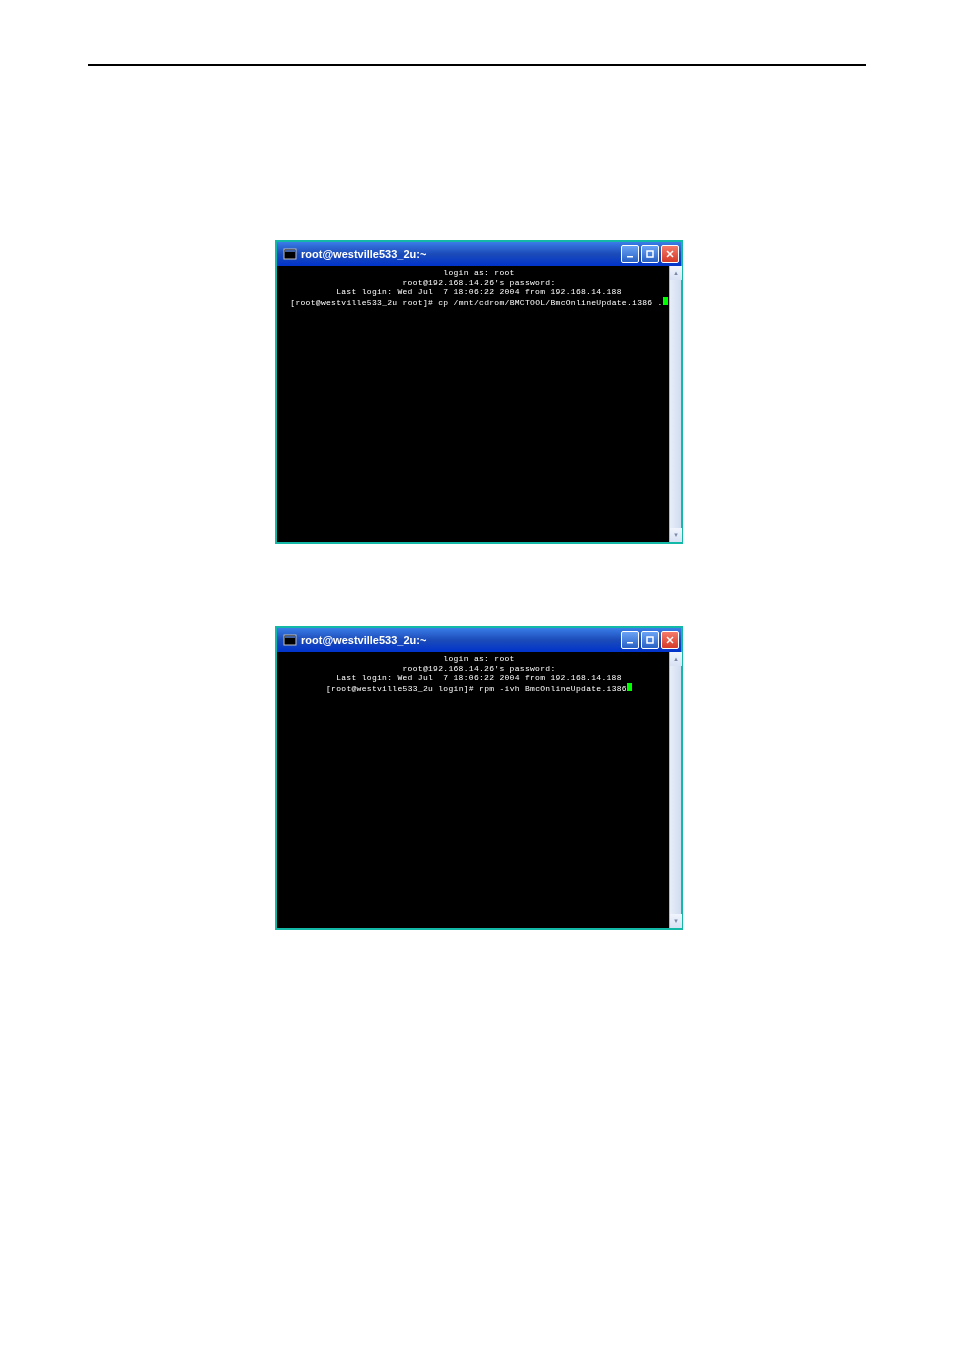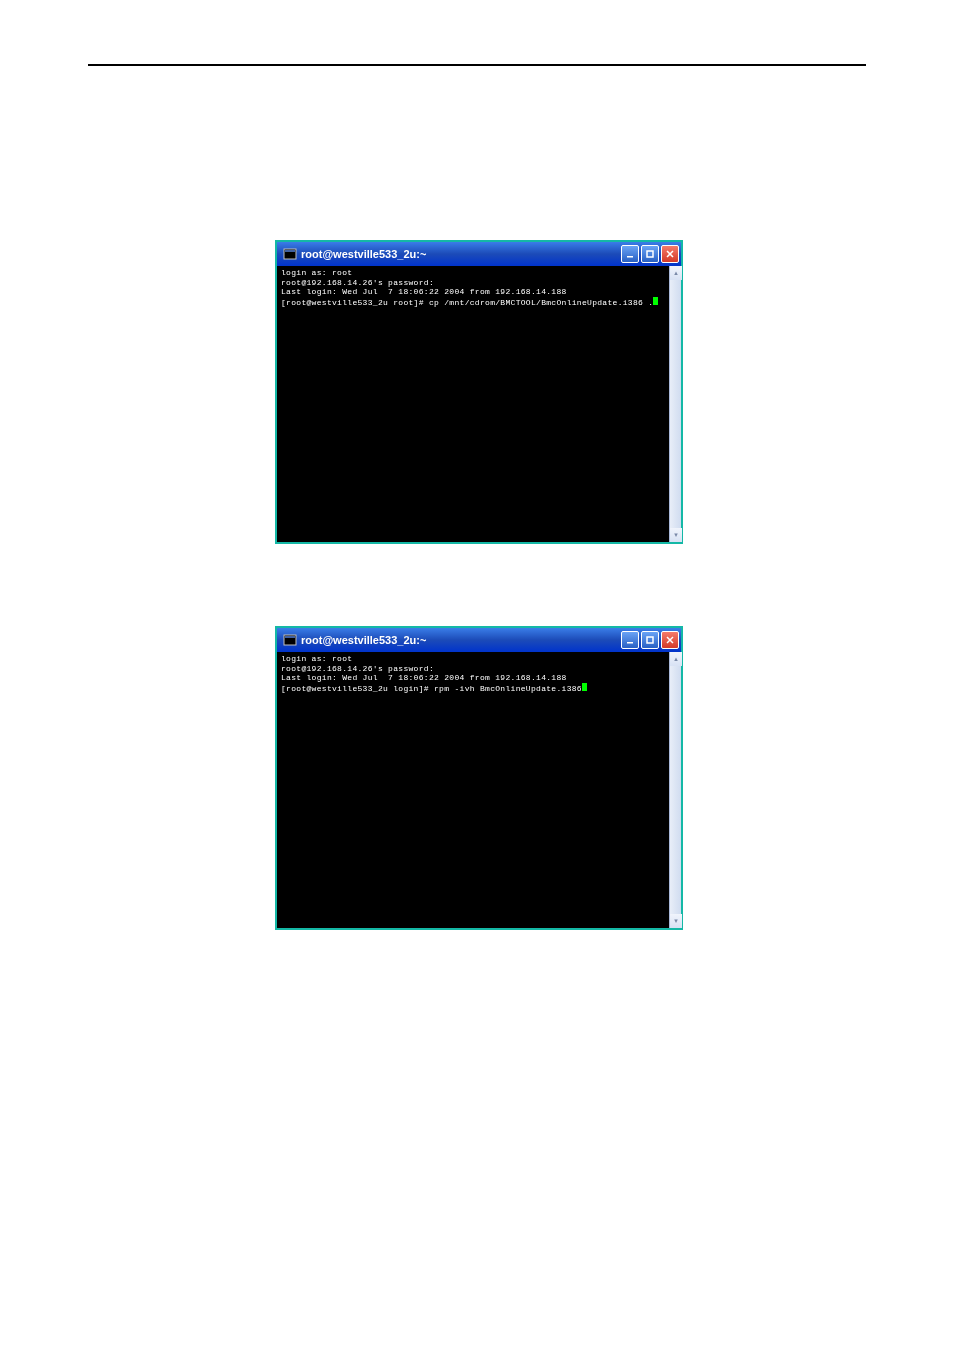--- a/index.html
+++ b/index.html
@@ -76,20 +76,21 @@
       position: relative;
       padding: 2px 4px;
     }
     .terminal-content {
       color: #ffffff;
       font-family: 'Courier New', monospace;
       font-size: 8px;
       line-height: 1.2;
       white-space: pre;
       letter-spacing: 0.3px;
+      text-align: center;
     }
     .scrollbar {
       position: absolute;
       right: 0;
       top: 0;
       width: 12px;
       height: 100%;
       background: linear-gradient(90deg, #e8eef8 0%, #d0dcf0 100%);
       border-left: 1px solid #a8b8d8;
     }

